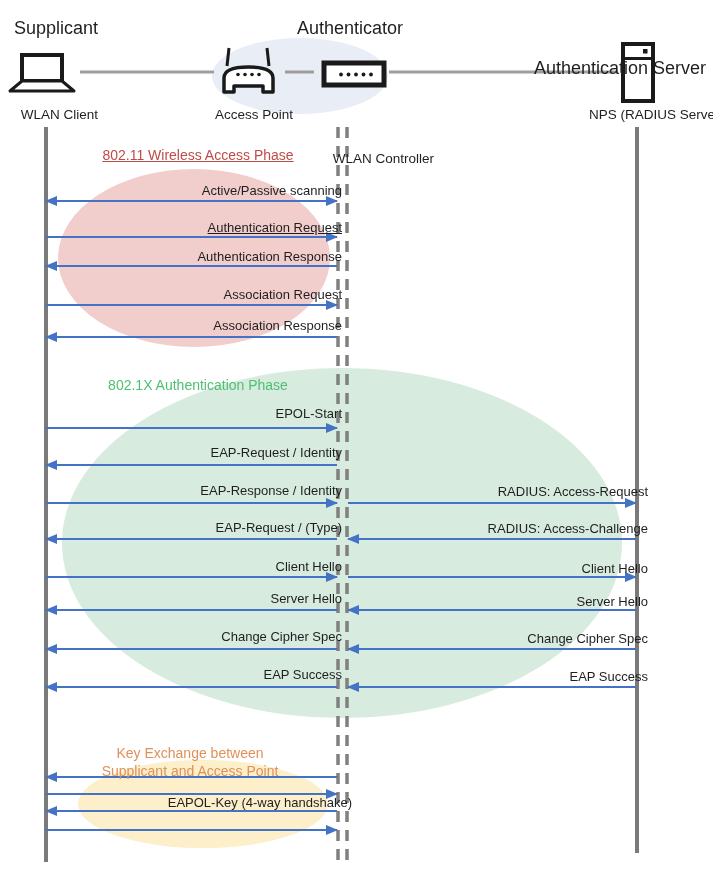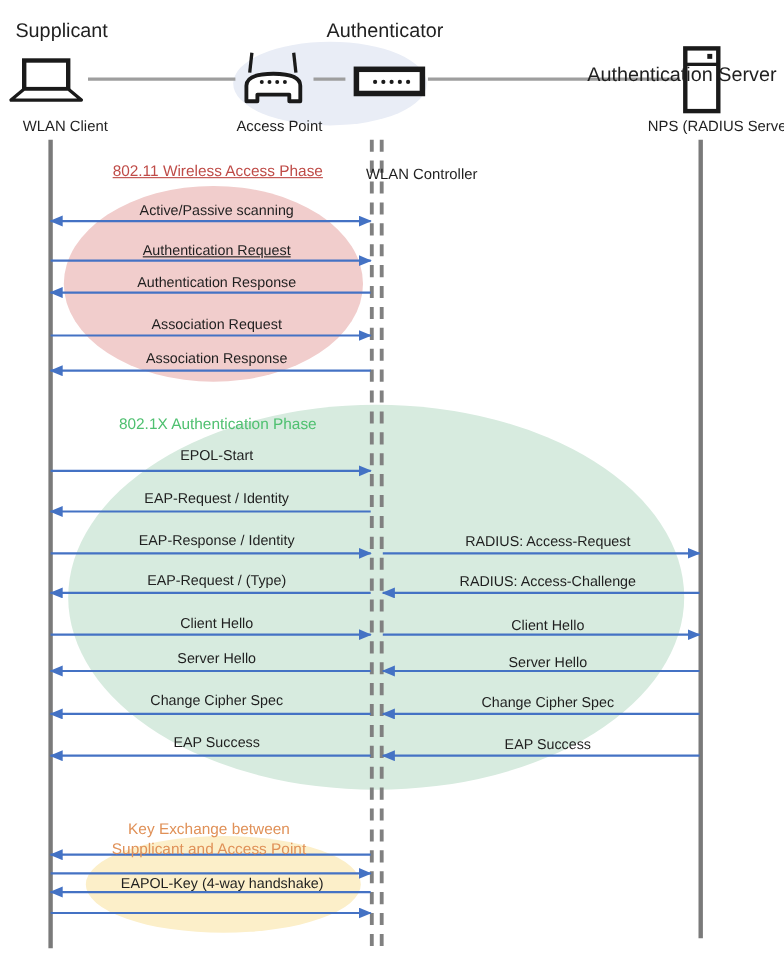--- a/index.html
+++ b/index.html
@@ -1,21 +1,21 @@
 <!DOCTYPE html>
 <html style="--arrow: #4472C4; --lifeline: #7A7A7A; --dashed-line: #808080; --connector: #9E9E9E; --icon: #1A1A1A; --text: #1F1F1F; --phase1-title: #BF4B47; --phase2-title: #4FC070; --phase3-title: #E09158; --phase1-ellipse: #F1CDCC; --phase2-ellipse: #D7EBDF; --phase3-ellipse: #FCEFC9; --authenticator-ellipse: #E9EDF6;"><head>
 <meta charset="utf-8">
 <style>
   html,body{margin:0;padding:0;background:#fff;}
   .stage{position:relative;width:713px;height:875px;background:#fff;overflow:hidden;
          font-family:"Liberation Sans",sans-serif;color:var(--text,#1f1f1f);}
   .stage svg{position:absolute;left:0;top:0;}
   .lbl{position:absolute;font-size:13.5px;line-height:16px;white-space:nowrap;}
   .hdr{position:absolute;font-size:18px;line-height:16px;}
-  .msg{position:absolute;font-size:13px;line-height:15px;text-align:center;white-space:nowrap;}
+  .msg{position:absolute;font-size:13px;line-height:15px;text-align:right;white-space:nowrap;}
   .ph-title{position:absolute;font-size:14px;line-height:17px;text-align:center;white-space:nowrap;}
   .c-p1{color:var(--phase1-title,#BF4B47);text-decoration:underline;}
   .c-p2{color:var(--phase2-title,#4FC070);}
   .c-p3{color:var(--phase3-title,#E09158);margin-top:23px;}
   .tc{text-align:right;}
   .tr{text-align:right;}
   .arr{stroke:var(--arrow,#4472C4);stroke-width:2;fill:none;}
   .arrhead{fill:var(--arrow,#4472C4);}
   .life{stroke:var(--lifeline,#7A7A7A);stroke-width:4;}
   .dashedline{stroke:var(--dashed-line,#808080);stroke-width:3.5;stroke-dasharray:11 8;}

